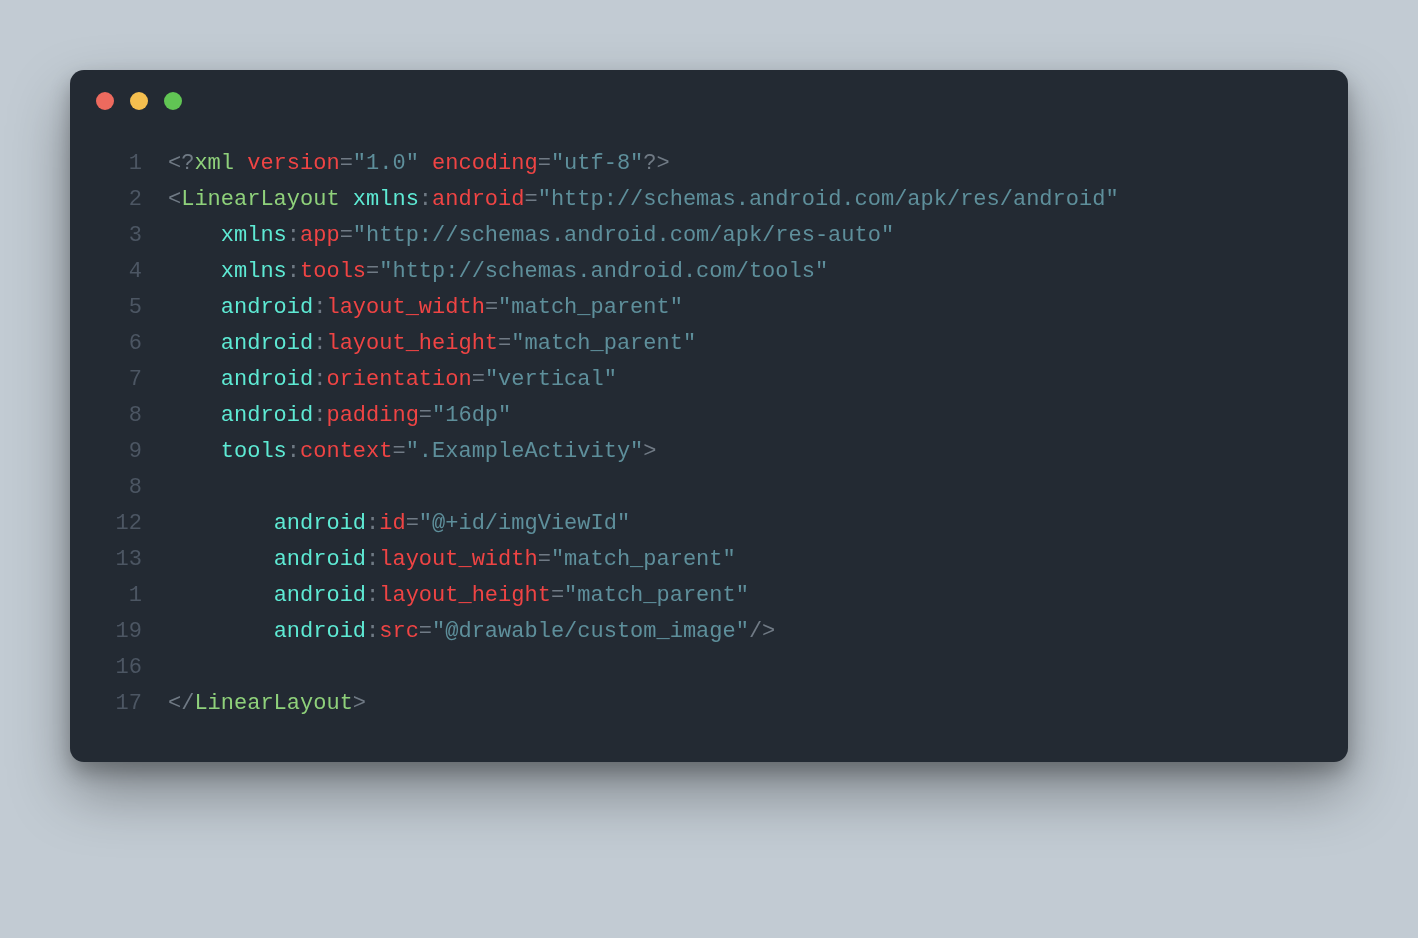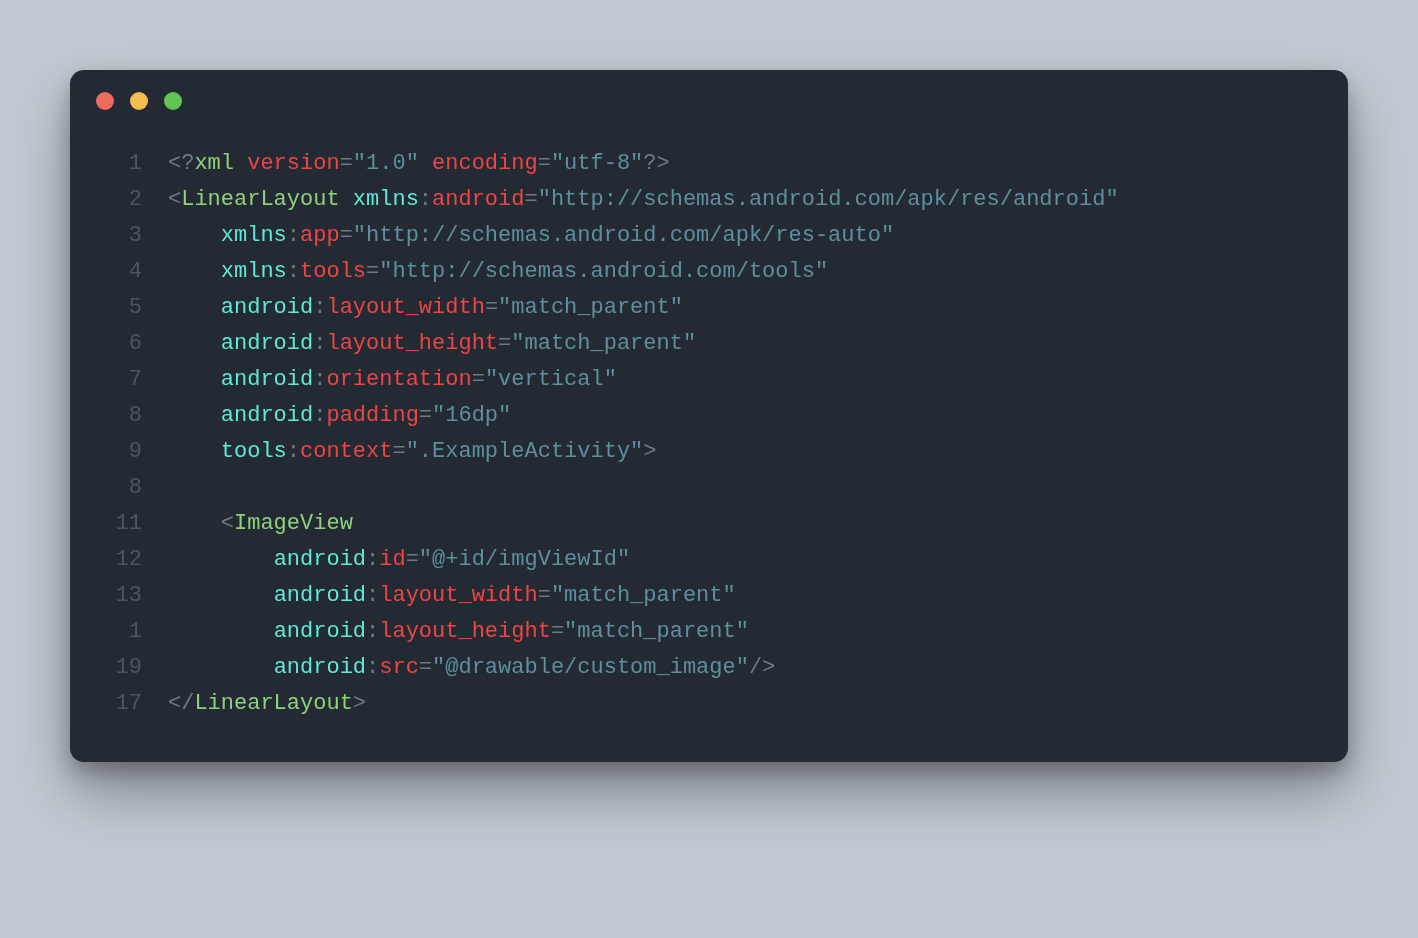--- a/index.html
+++ b/index.html
@@ -85,21 +85,21 @@
         <div class="line"><span class="gutter">1</span><span class="code"><span class="t-punc">&lt;?</span><span class="t-tag">xml</span><span class="t-punc"> </span><span class="t-attr">version</span><span class="t-punc">=</span><span class="t-str">"1.0"</span><span class="t-punc"> </span><span class="t-attr">encoding</span><span class="t-punc">=</span><span class="t-str">"utf-8"</span><span class="t-punc">?&gt;</span></span></div>
         <div class="line"><span class="gutter">2</span><span class="code"><span class="t-punc">&lt;</span><span class="t-tag">LinearLayout</span><span class="t-punc"> </span><span class="t-ns">xmlns</span><span class="t-punc">:</span><span class="t-attr">android</span><span class="t-punc">=</span><span class="t-str">"http://schemas.android.com/apk/res/android"</span></span></div>
         <div class="line"><span class="gutter">3</span><span class="code"><span class="t-punc">    </span><span class="t-ns">xmlns</span><span class="t-punc">:</span><span class="t-attr">app</span><span class="t-punc">=</span><span class="t-str">"http://schemas.android.com/apk/res-auto"</span></span></div>
         <div class="line"><span class="gutter">4</span><span class="code"><span class="t-punc">    </span><span class="t-ns">xmlns</span><span class="t-punc">:</span><span class="t-attr">tools</span><span class="t-punc">=</span><span class="t-str">"http://schemas.android.com/tools"</span></span></div>
         <div class="line"><span class="gutter">5</span><span class="code"><span class="t-punc">    </span><span class="t-ns">android</span><span class="t-punc">:</span><span class="t-attr">layout_width</span><span class="t-punc">=</span><span class="t-str">"match_parent"</span></span></div>
         <div class="line"><span class="gutter">6</span><span class="code"><span class="t-punc">    </span><span class="t-ns">android</span><span class="t-punc">:</span><span class="t-attr">layout_height</span><span class="t-punc">=</span><span class="t-str">"match_parent"</span></span></div>
         <div class="line"><span class="gutter">7</span><span class="code"><span class="t-punc">    </span><span class="t-ns">android</span><span class="t-punc">:</span><span class="t-attr">orientation</span><span class="t-punc">=</span><span class="t-str">"vertical"</span></span></div>
         <div class="line"><span class="gutter">8</span><span class="code"><span class="t-punc">    </span><span class="t-ns">android</span><span class="t-punc">:</span><span class="t-attr">padding</span><span class="t-punc">=</span><span class="t-str">"16dp"</span></span></div>
         <div class="line"><span class="gutter">9</span><span class="code"><span class="t-punc">    </span><span class="t-ns">tools</span><span class="t-punc">:</span><span class="t-attr">context</span><span class="t-punc">=</span><span class="t-str">".ExampleActivity"</span><span class="t-punc">&gt;</span></span></div>
         <div class="line"><span class="gutter">8</span><span class="code">&nbsp;</span></div>
-        <div class="line"><span class="gutter">11</span><span class="code"><span class="t-punc">    &lt;</span><span class="t-tag">ImageView</span></span></div>
         <div class="line"><span class="gutter">12</span><span class="code"><span class="t-punc">        </span><span class="t-ns">android</span><span class="t-punc">:</span><span class="t-attr">id</span><span class="t-punc">=</span><span class="t-str">"@+id/imgViewId"</span></span></div>
         <div class="line"><span class="gutter">13</span><span class="code"><span class="t-punc">        </span><span class="t-ns">android</span><span class="t-punc">:</span><span class="t-attr">layout_width</span><span class="t-punc">=</span><span class="t-str">"match_parent"</span></span></div>
         <div class="line"><span class="gutter">1</span><span class="code"><span class="t-punc">        </span><span class="t-ns">android</span><span class="t-punc">:</span><span class="t-attr">layout_height</span><span class="t-punc">=</span><span class="t-str">"match_parent"</span></span></div>
         <div class="line"><span class="gutter">19</span><span class="code"><span class="t-punc">        </span><span class="t-ns">android</span><span class="t-punc">:</span><span class="t-attr">src</span><span class="t-punc">=</span><span class="t-str">"@drawable/custom_image"</span><span class="t-punc">/&gt;</span></span></div>
+        <div class="line"><span class="gutter">16</span><span class="code">&nbsp;</span></div>
         <div class="line"><span class="gutter">17</span><span class="code"><span class="t-punc">&lt;/</span><span class="t-tag">LinearLayout</span><span class="t-punc">&gt;</span></span></div>
       </div>
   </div>
 </div>
 
 </body></html>

